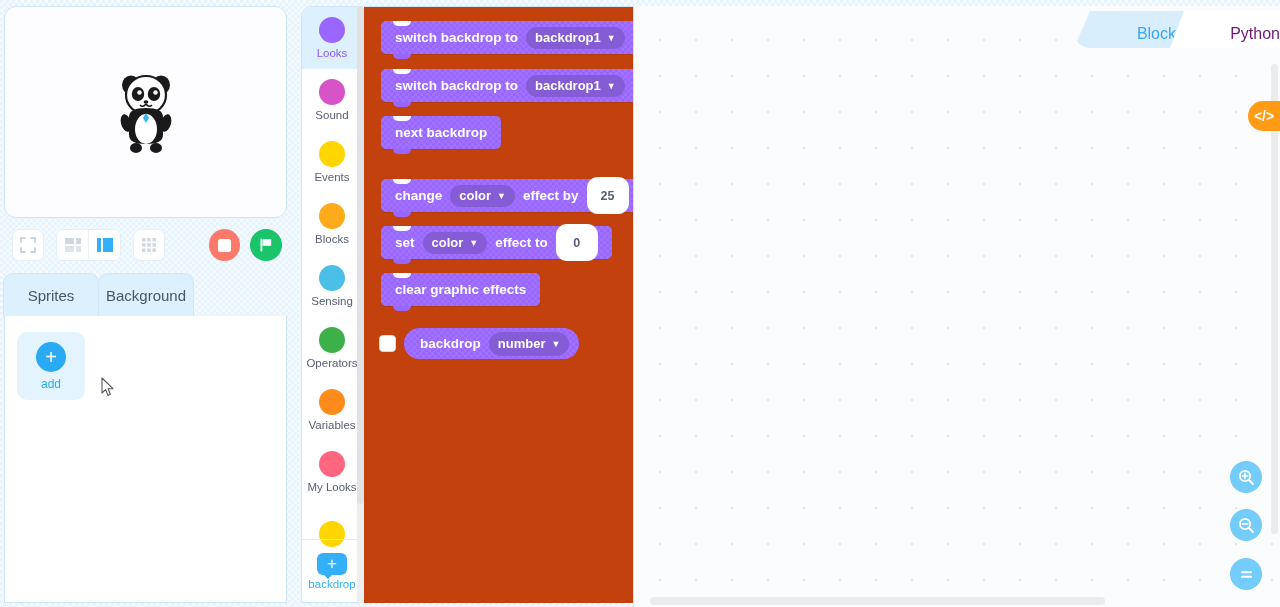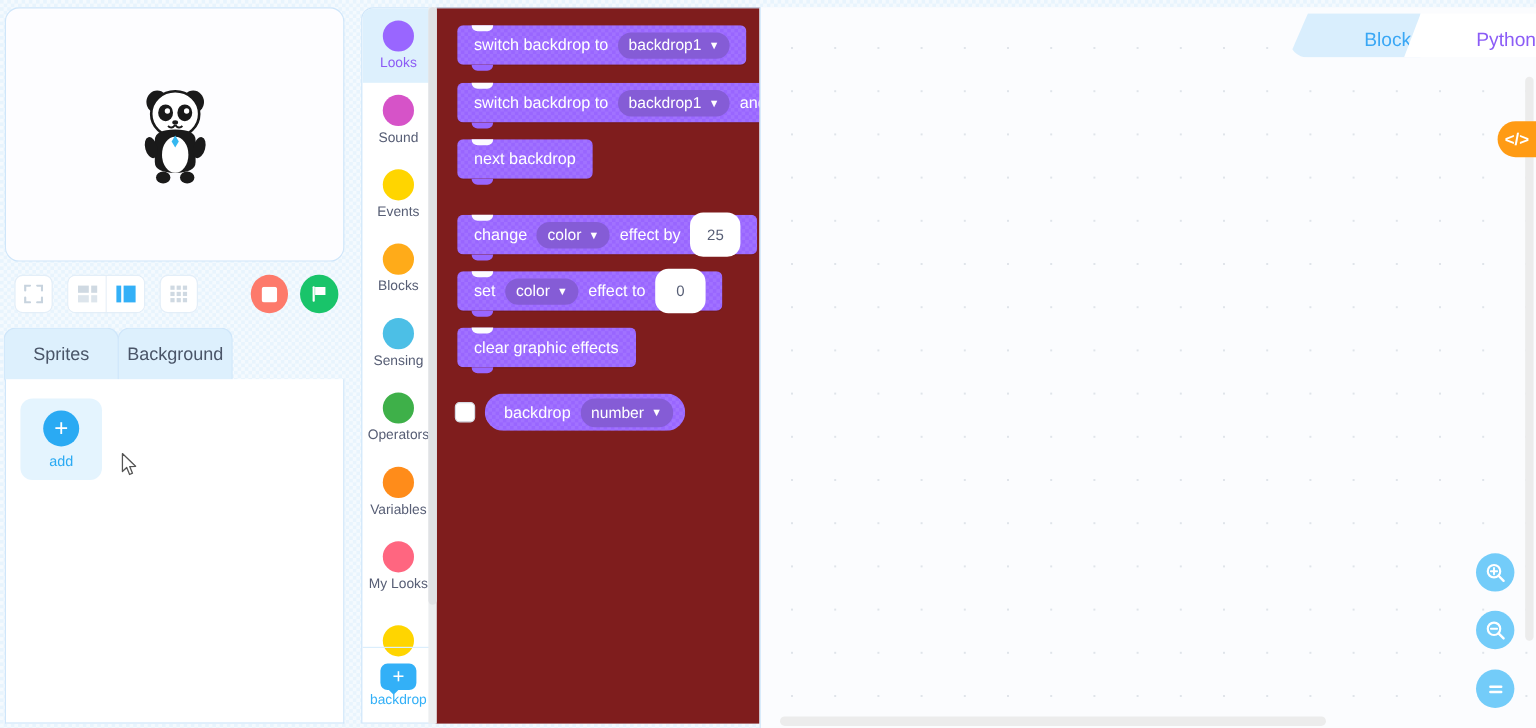--- a/index.html
+++ b/index.html
@@ -108,22 +108,23 @@
   }
   #extension-icon:after{
     content:"";position:absolute;left:6px;bottom:-4px;
     border-left:5px solid transparent;border-right:5px solid transparent;
     border-top:5px solid #33b0f7;
   }
   #extension-label{font-size:11.5px;color:#33b0f7;margin-top:3px;}
   
   #palette{
     position:absolute;left:363px;top:6px;width:270px;height:597px;
-    background:#7f1d1d;border-top:1px solid #cfe6fa;box-sizing:border-box;
+    background:#c2410c;border-top:1px solid #cfe6fa;box-sizing:border-box;
     overflow:hidden;
+    font-weight:bold;
   }
   #palette-scroll-track{
     position:absolute;left:357px;top:6px;width:7px;height:597px;
     background:#eceef0;
   }
   #palette-scroll-thumb{
     position:absolute;left:357px;top:6px;width:7px;height:498px;
     background:#e0e2e5;border-radius:4px;
   }
   
@@ -184,21 +185,21 @@
   #top-tabs{position:absolute;right:0;top:0;height:48px;display:flex;align-items:flex-end;z-index:6;}
   .rtab{
     height:37px;line-height:46px;font-size:16px;text-align:right;
     box-sizing:border-box;
   }
   #tab-blocks{
     width:110px;background:#d9eefd;color:#3aa7f5;
     border-radius:0 0 0 16px;
     clip-path:polygon(16px 0,110px 0,110px 100%,0 100%);
   }
-  #tab-python{width:110px;background:#ffffff;color:#8b5cf6;
+  #tab-python{width:110px;background:#ffffff;color:#701a75;
     clip-path:polygon(14px 0,110px 0,110px 100%,0 100%);margin-left:-14px;}
   
   #code-tab{
     position:absolute;right:0;top:101px;width:32px;height:30px;
     background:#ff9b14;border-radius:15px 0 0 15px;
     display:flex;align-items:center;justify-content:center;
     color:#fff;font-size:14px;font-weight:bold;z-index:5;
   }
   
   .zoom-btn{

